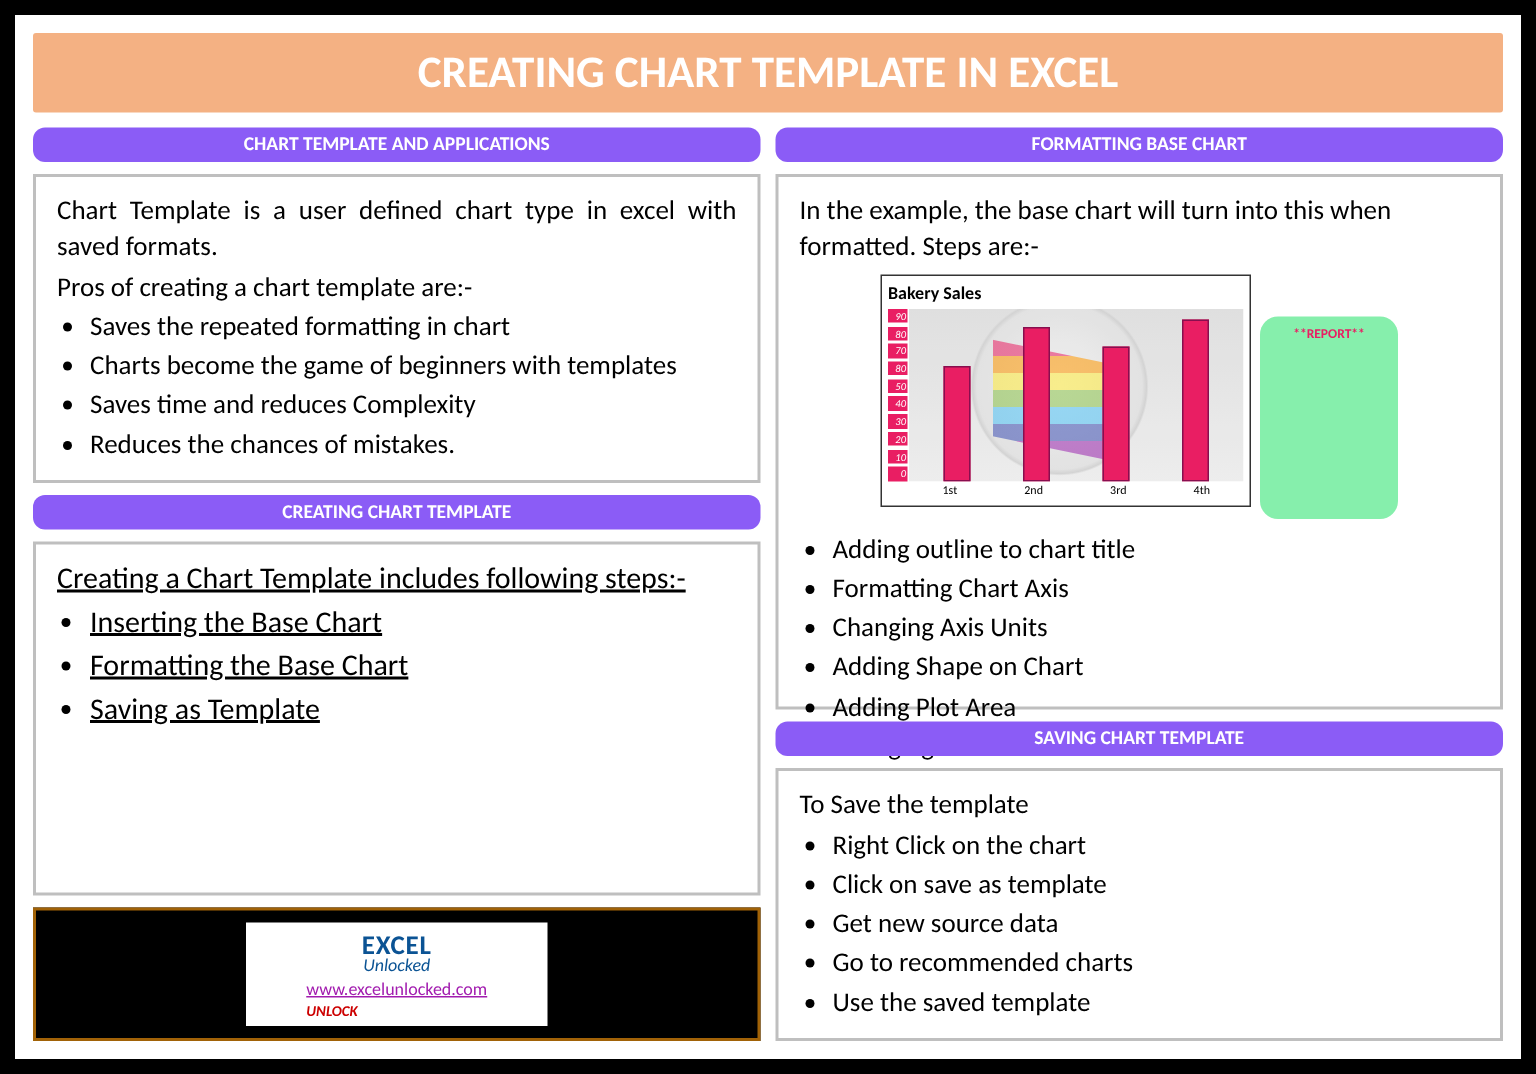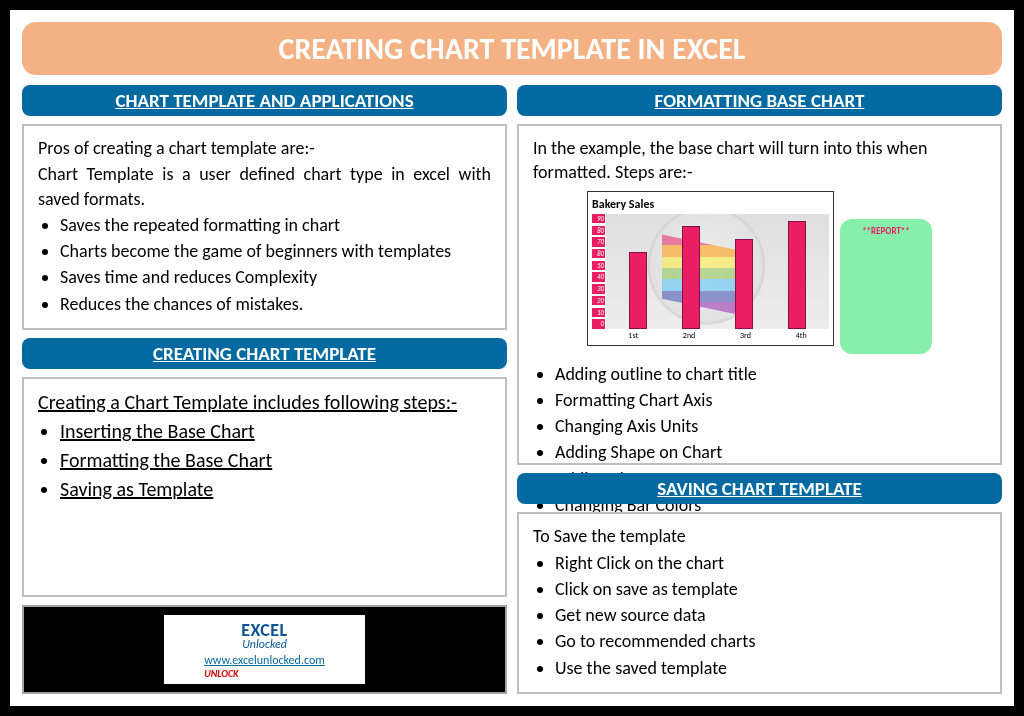--- a/index.html
+++ b/index.html
@@ -1,31 +1,31 @@
 <!DOCTYPE html>
 <html><head>
 <meta charset="utf-8">
 <style>
 * { margin: 0; padding: 0; box-sizing: border-box; }
 body { font-family: Calibri, Arial, sans-serif; background: #000; width: 1024px; height: 716px; padding: 10px; }
 .page { background: #fff; width: 100%; height: 100%; padding: 12px; display: flex; flex-direction: column; gap: 10px; }
-.title-banner { background: #f4b183; border-radius: 14px; padding: 8px 20px; text-align: center; color: #fff; font-size: 30px; font-weight: bold; }
+.title-banner { background: #f4b183; border-radius: 2px; padding: 8px 20px; text-align: center; color: #fff; font-size: 30px; font-weight: bold; }
 .columns { display: flex; gap: 10px; flex: 1; min-height: 0; }
 .col { flex: 1; display: flex; flex-direction: column; gap: 8px; min-height: 0; }
-.section-header { background: #0369a1; border-radius: 8px; padding: 4px 12px; text-align: center; color: #fff; font-size: 19px; font-weight: bold; text-decoration: underline; }
+.section-header { background: #8b5cf6; border-radius: 8px; padding: 4px 12px; text-align: center; color: #fff; font-size: 13px; font-weight: bold; }
 .panel { border: 2px solid #bfbfbf; padding: 10px 14px; font-size: 18px; line-height: 1.35; }
 .panel.justify { text-align: justify; }
 .panel ul { list-style: disc; padding-left: 22px; margin-top: 2px; }
 .panel li { margin-bottom: 2px; }
 .panel.flex1 { flex: 1; min-height: 0; }
-.logo-box { border: 2px solid #a3a3a3; padding: 8px; text-align: center; background: #000; }
+.logo-box { border: 2px solid #a16207; padding: 8px; text-align: center; background: #000; }
 .logo-inner { background: #fff; display: inline-block; padding: 4px 40px; }
 .logo-inner .excel-logo { font-size: 18px; font-weight: bold; color: #0b5394; letter-spacing: 0.5px; }
 .logo-inner .sub { font-size: 12px; color: #0b5394; font-style: italic; margin-top: -4px; }
-.logo-inner .url { color: #0369a1; font-size: 12px; text-decoration: underline; margin-top: 2px; }
+.logo-inner .url { color: #a21caf; font-size: 12px; text-decoration: underline; margin-top: 2px; }
 .logo-inner .unlock { color: #c00; font-size: 10px; font-weight: bold; font-style: italic; text-align: left; margin-top: 0; }
 .chart-row { display: flex; gap: 6px; align-items: flex-start; margin: 6px 0 8px 0; }
 .mini-chart { border: 1px solid #333; padding: 4px; width: 247px; font-size: 9px; position: relative; background: #fff; }
 .mini-chart-title { font-weight: bold; font-size: 12px; margin-bottom: 2px; }
 .chart-body { display: flex; height: 115px; }
 .y-axis { display: flex; flex-direction: column; justify-content: space-between; font-size: 8px; color: #333; width: 14px; text-align: right; padding-right: 1px; }
 .y-axis span { background: #e91e63; color: #fff; padding: 0 1px; font-size: 7px; font-style: italic; }
 .plot-wrap { flex: 1; position: relative; overflow: hidden; }
 .bg-layer { position: absolute; inset: 0; background:
   radial-gradient(circle at 45% 45%, #eee 0%, #ddd 40%, #ccc 42%, transparent 43%),
@@ -48,22 +48,22 @@
 
 <div class="page">
 
   <div class="title-banner">CREATING CHART TEMPLATE IN EXCEL</div>
 
   <div class="columns">
 
     <div class="col">
       <div class="section-header">CHART TEMPLATE AND APPLICATIONS</div>
       <div class="panel justify">
+        <div class="intro">Chart Template is a user defined chart type in excel with saved formats.</div>
         <div class="intro">Pros of creating a chart template are:-</div>
-        <div class="intro">Chart Template is a user defined chart type in excel with saved formats.</div>
         <ul>
           <li>Saves the repeated formatting in chart</li>
           <li>Charts become the game of beginners with templates</li>
           <li>Saves time and reduces Complexity</li>
           <li>Reduces the chances of mistakes.</li>
         </ul>
       </div>
 
       <div class="section-header">CREATING CHART TEMPLATE</div>
       <div class="panel flex1" style="font-size:20px;text-decoration:underline;">

